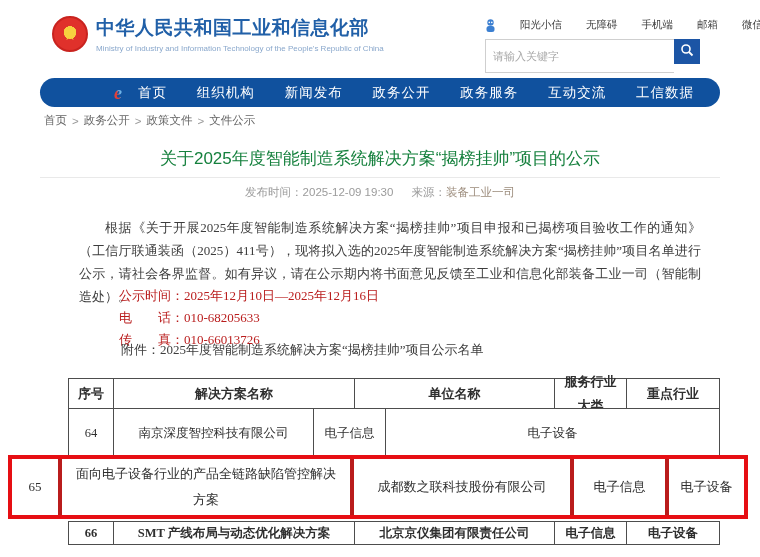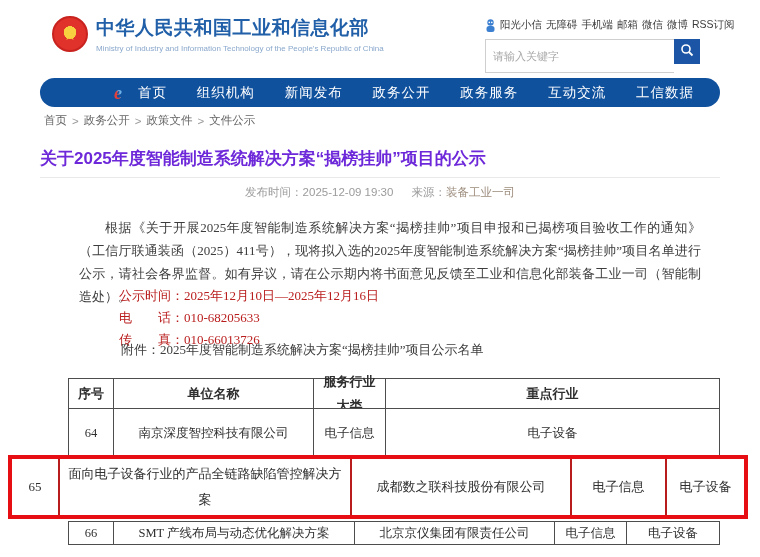--- a/index.html
+++ b/index.html
@@ -11,21 +11,21 @@
   .logo-group { position:absolute; left:52px; top:15px; display:flex; align-items:center; }
   .emblem { width:36px; height:36px; border-radius:50%;
             background:radial-gradient(circle at 50% 45%, #f7d13f 0 26%, #e0312b 27% 100%);
             border:2px solid #c9231f; display:flex; align-items:center; justify-content:center;
             color:#f7d13f; font-size:15px; line-height:1; }
   .brand-txt { margin-left:8px; }
   .brand-cn { font-size:19px; font-weight:bold; color:#2160a8; letter-spacing:0.5px; white-space:nowrap; }
   .brand-en { font-size:8px; color:#8aa8cc; margin-top:3px; white-space:nowrap; }
 
   .top-right { position:absolute; right:60px; top:18px; width:215px; }
-  .top-links { display:flex; align-items:center; gap:4px; font-size:10.5px; color:#3c3c3c;
+  .top-links { display:flex; align-items:center; gap:24px; font-size:10.5px; color:#3c3c3c;
                justify-content:flex-start; white-space:nowrap; }
   .top-links .lnk { cursor:pointer; }
   .mascot { width:11px; height:13px; display:inline-block; }
   .search-row { margin-top:7px; display:flex; height:34px; }
   .search-input { flex:1; border:1px solid #cfcfcf; border-right:none; font-size:11px;
                   padding:0 7px; color:#444; outline:none; }
   .search-input::placeholder { color:#a8a8a8; }
   .search-btn { width:26px; height:25px; background:#1c55a5; border:none; cursor:pointer;
                 display:flex; align-items:center; justify-content:center; }
 
@@ -36,22 +36,22 @@
   .nav-items { display:flex; flex:1; justify-content:space-between; margin-left:40px; }
   .nav-item { color:#fff; font-size:13.5px; letter-spacing:1px; cursor:pointer; white-space:nowrap; }
 
   
   .crumb { position:absolute; top:113px; left:44px; font-size:11.5px; color:#666;
            display:flex; gap:5px; align-items:center; }
   .crumb .sep { color:#999; }
   .crumb .c-item { cursor:pointer; }
 
   
-  .a-title { position:absolute; top:147px; left:40px; width:680px; 
-             font-size:17px; font-weight:bold; color:#6d28d9; }
+  .a-title { position:absolute; top:147px; left:40px; width:680px; text-align:center;
+             font-size:17px; font-weight:normal; color:#15803d; }
   .a-rule { position:absolute; top:177px; left:40px; width:680px; border-top:1px solid #e9e9e9; }
   .a-meta { position:absolute; top:185px; left:40px; width:680px; text-align:center;
             font-size:11.5px; color:#9b9b9b; }
   .a-meta .src-val { color:#9c8c7c; }
   .a-meta .gap { display:inline-block; width:18px; }
 
   .serif { font-family:"Liberation Serif", serif; }
   .a-body { position:absolute; top:216px; left:79px; width:622px; font-size:13px;
             line-height:23px; color:#3d3d3d; text-indent:2em; text-align:justify; }
   .a-notice { position:absolute; top:285px; left:119px; font-size:13px; line-height:22px; color:#b91c1c; }
@@ -59,29 +59,29 @@
   .a-attach .att-link { cursor:pointer; }
 
   
   .tbl-row { display:flex; border:1px solid #4d4d4d; background:#fff;
              font-family:"Liberation Serif", serif; font-size:12.5px; color:#2f2f2f; }
   .tbl-row .cell { display:flex; align-items:center; justify-content:center; text-align:center;
                    border-left:1px solid #4d4d4d; padding:0 8px; line-height:24px; }
   .tbl-row .cell:first-child { border-left:none; }
   .t-head { position:absolute; top:378px; left:68px; width:652px; height:31px; font-weight:bold; font-size:13px; }
   .t-r64  { position:absolute; top:408px; left:68px; width:652px; height:49px; }
-  .t-r66  { position:absolute; top:521px; left:68px; width:652px; height:24px; }
+  .t-r66  { position:absolute; top:521px; left:68px; width:652px; height:24px;font-weight:bold; }
   .c0 { flex:0 0 44px; } .c1 { flex:0 0 241px; } .c2 { flex:0 0 200px; }
   .c3 { flex:0 0 72px; } .c4 { flex:1; }
 
   .hl-box { position:absolute; top:455px; left:8px; width:740px; height:64px;
             border:4px solid #e60e13; background:#fff; display:flex;
             font-family:"Liberation Serif", serif; font-size:13px; color:#2f2f2f; }
   .hl-box .cell { display:flex; align-items:center; justify-content:center; text-align:center;
-                  border-left:2px solid #b91c1c; padding:0 8px; line-height:26px; }
+                  border-left:4px solid #b91c1c; padding:0 8px; line-height:26px; }
   .hl-box .cell:first-child { border-left:none;text-align:center; }
   .h0 { flex:0 0 46px; } .h1 { flex:0 0 292px; } .h2 { flex:0 0 220px; }
   .h3 { flex:0 0 95px; } .h4 { flex:1; }
 </style>
 </head>
 <body>
 
 <div class="hdr">
   <div class="logo-group">
     <div class="emblem">★</div>
@@ -169,20 +169,21 @@
   <div>电　　话：010-68205633</div>
   <div>传　　真：010-66013726</div>
 </div>
 
 <div class="a-attach serif">
   <span>附件：</span><span class="att-link">2025年度智能制造系统解决方案“揭榜挂帅”项目公示名单</span>
 </div>
 
 <div class="tbl-row t-head">
   <div class="cell c0">序号</div>
+  <div class="cell c1">解决方案名称</div>
   <div class="cell c2">单位名称</div>
   <div class="cell c3">服务行业大类</div>
   <div class="cell c4">重点行业</div>
 </div>
 
 <div class="tbl-row t-r64">
   <div class="cell c0">64</div>
   <div class="cell c2">南京深度智控科技有限公司</div>
   <div class="cell c3">电子信息</div>
   <div class="cell c4">电子设备</div>

